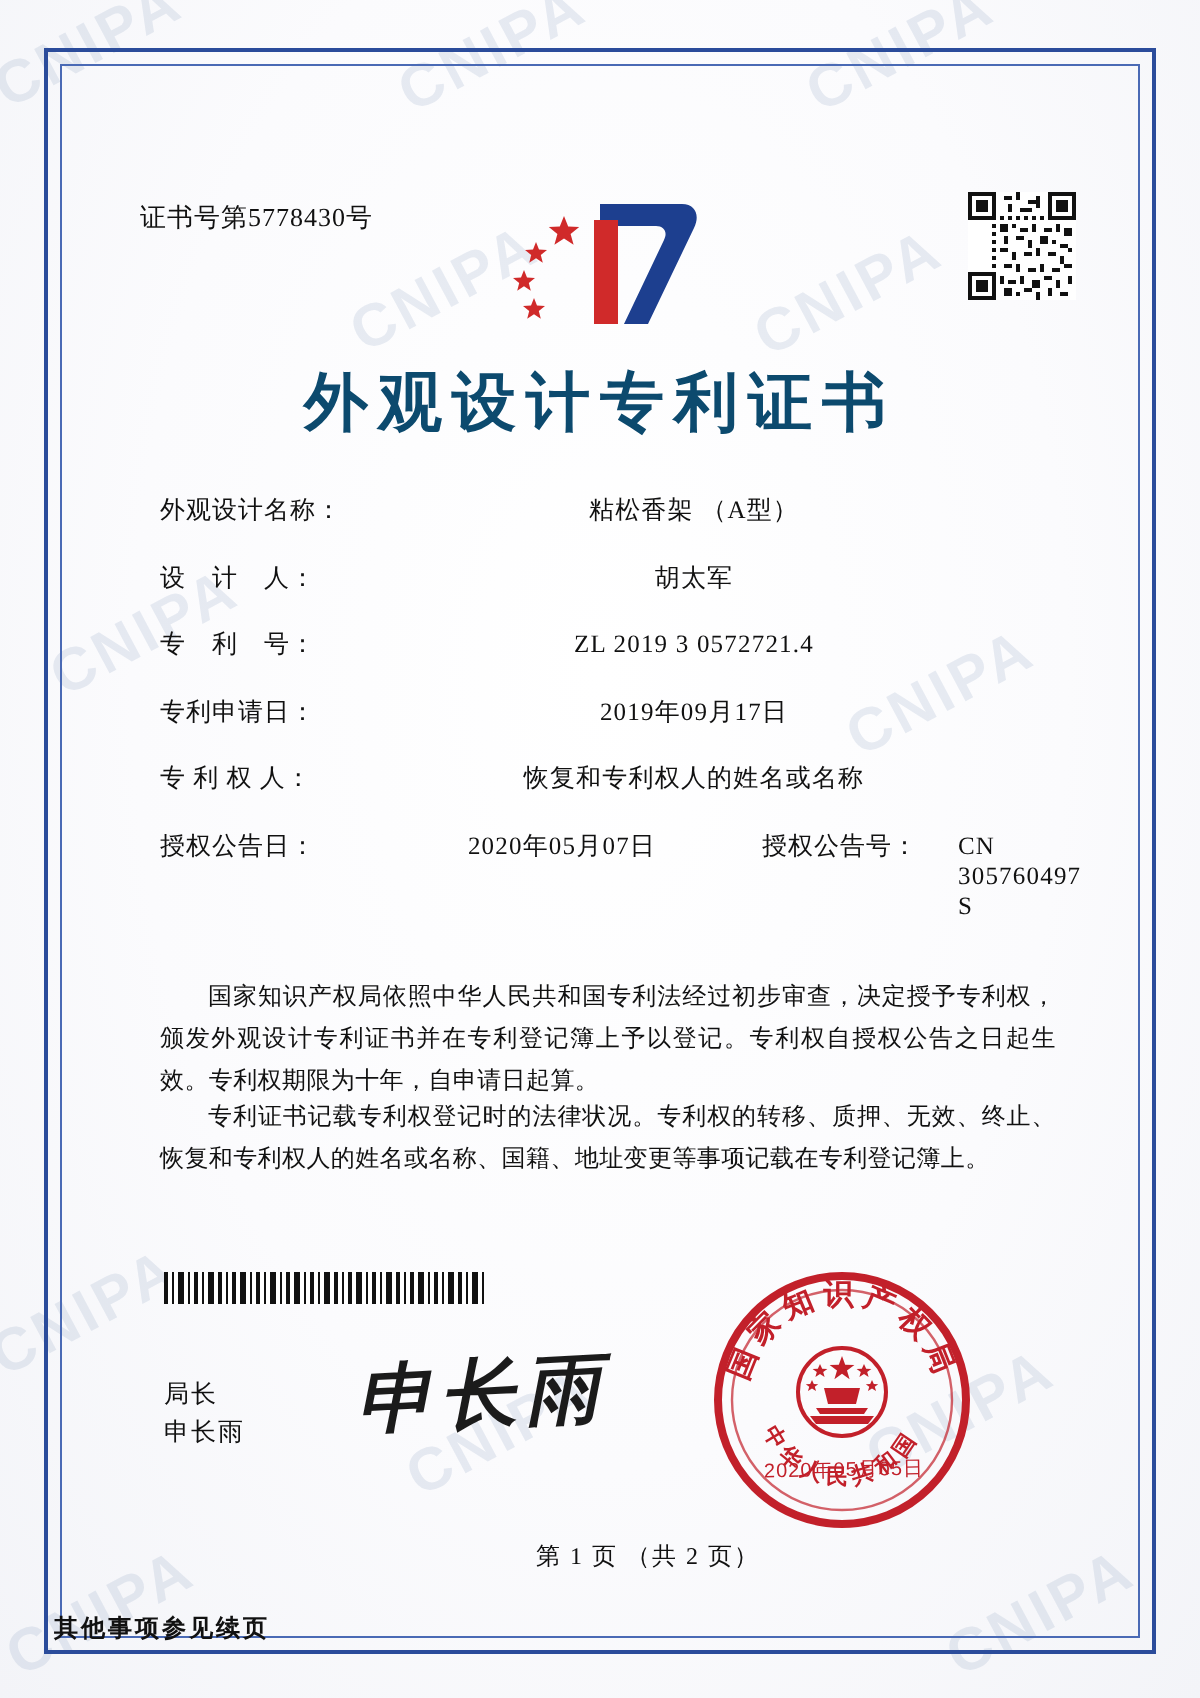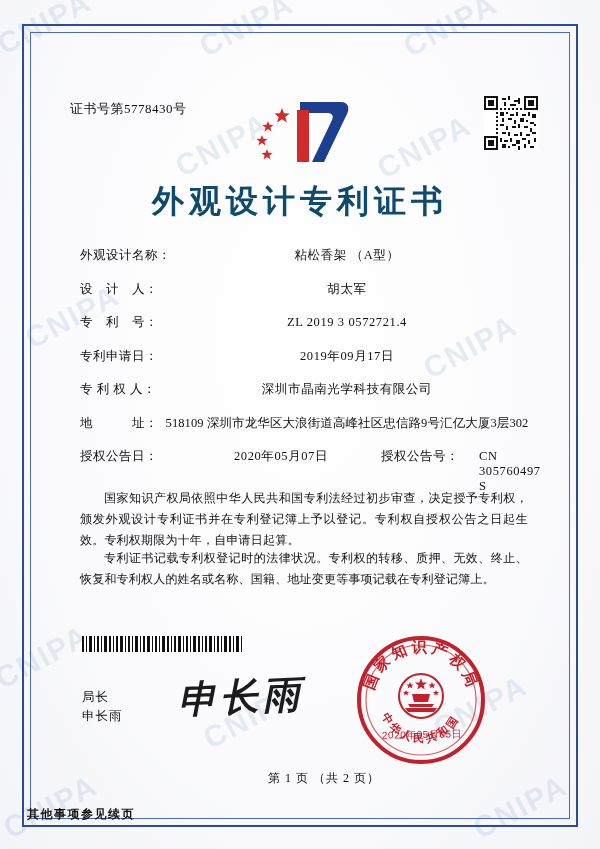--- a/index.html
+++ b/index.html
@@ -376,25 +376,21 @@
     <div class="field-row">
       <div class="field-label">专　利　号：</div>
       <div class="field-value">ZL 2019 3 0572721.4</div>
     </div>
     <div class="field-row">
       <div class="field-label">专利申请日：</div>
       <div class="field-value">2019年09月17日</div>
     </div>
     <div class="field-row">
       <div class="field-label">专 利 权 人：</div>
-      <div class="field-value">深圳市晶南光学科技有限公司</div>
-    </div>
-    <div class="field-row">
-      <div class="field-label">地　　　址：</div>
-      <div class="field-value tight">518109 深圳市龙华区大浪街道高峰社区忠信路9号汇亿大厦3层302</div>
+      <div class="field-value">恢复和专利权人的姓名或名称</div>
     </div>
     <div class="field-row duo">
       <div class="field-label">授权公告日：</div>
       <div class="field-value">2020年05月07日</div>
       <div class="field-label2">授权公告号：</div>
       <div class="field-value2">CN 305760497 S</div>
     </div>
   </div>
 
   <div class="para para2">

